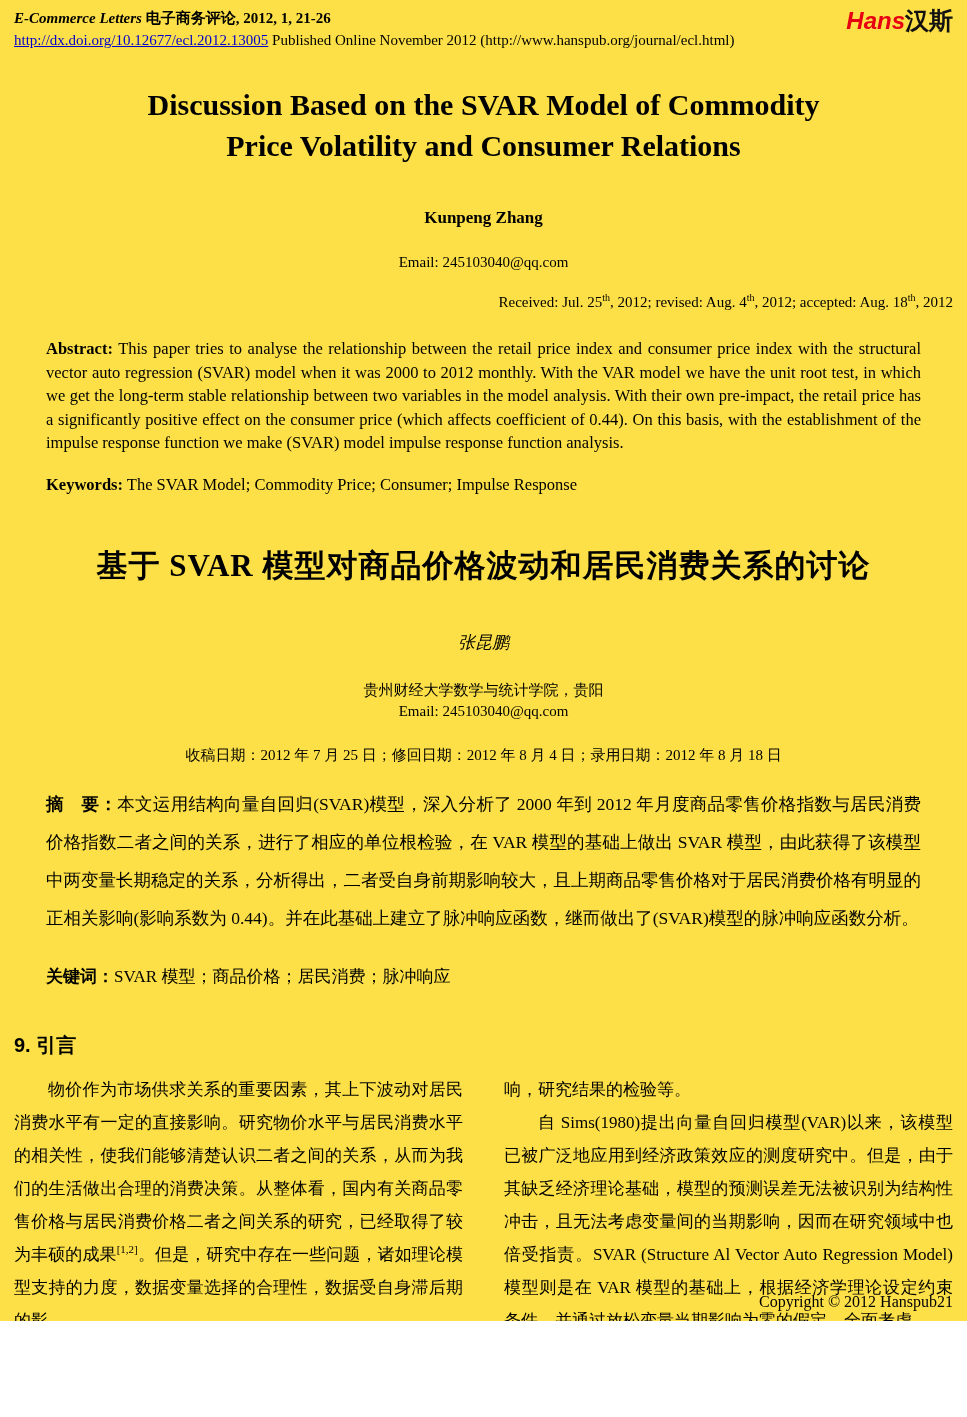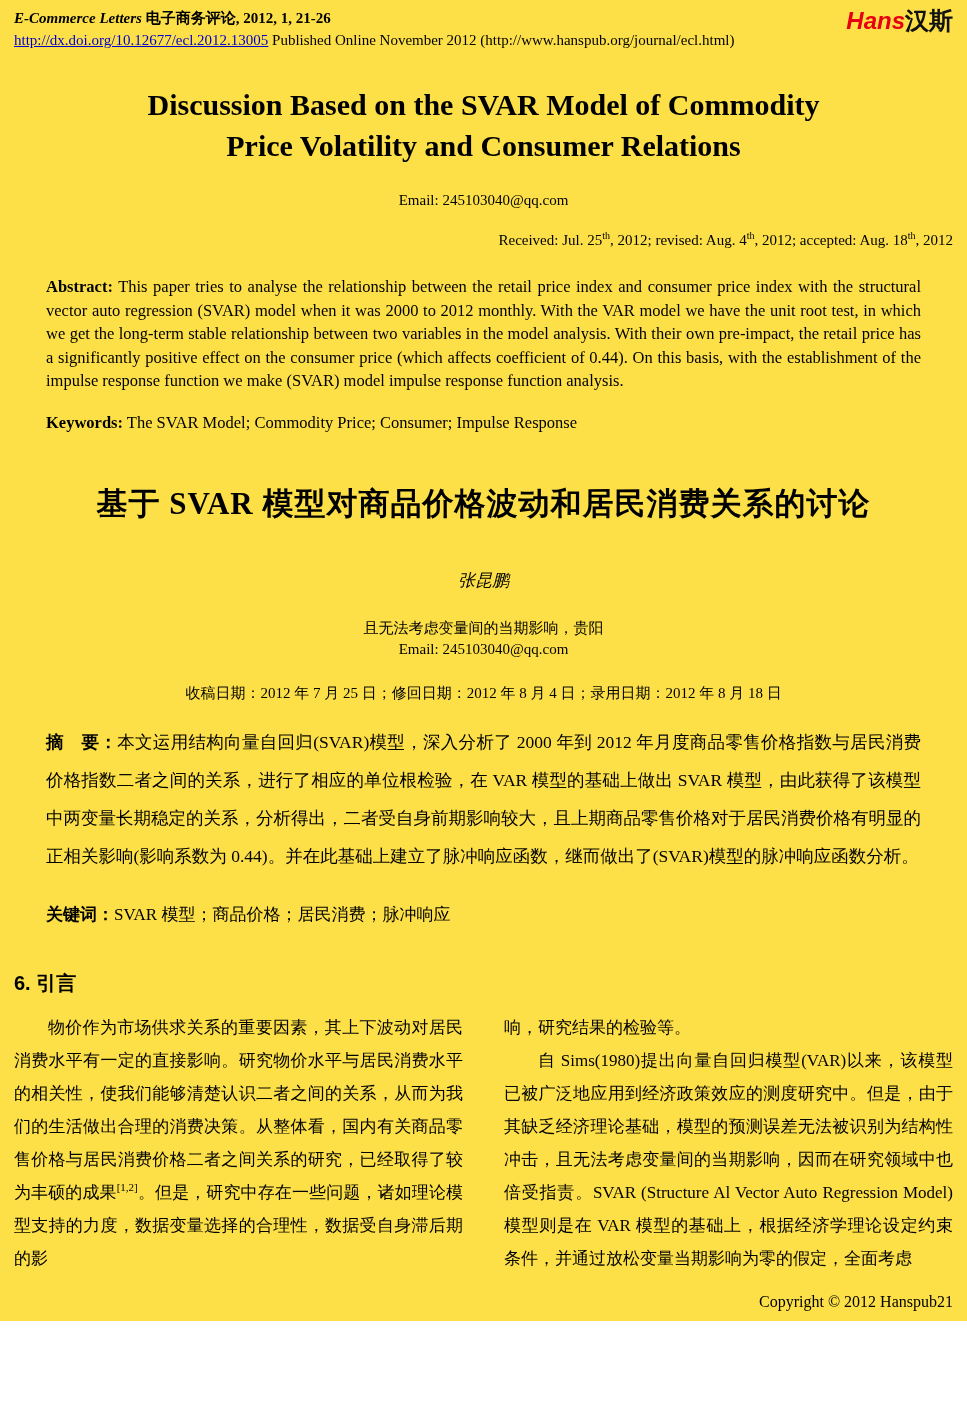--- a/index.html
+++ b/index.html
@@ -88,20 +88,21 @@
     <div class="logo">
       <span class="logo-hans">Hans</span><span class="logo-cn">汉斯</span>
     </div>
   </div>
 
   <div class="en-title">
     <div>Discussion Based on the SVAR Model of Commodity</div>
     <div>Price Volatility and Consumer Relations</div>
   </div>
 
+  <div class="en-author">Kunpeng Zhang</div>
 
   <div class="en-affil">
     <div>Email: 245103040@qq.com</div>
   </div>
 
   <div class="en-received">
     <span>Received: Jul. 25</span><sup class="s">th</sup><span>, 2012; revised: Aug. 4</span><sup class="s">th</sup><span>, 2012; accepted: Aug. 18</span><sup class="s">th</sup><span>, 2012</span>
   </div>
 
   <div class="abstract">
@@ -110,35 +111,35 @@
 
   <div class="keywords">
     <span class="b">Keywords:</span><span> The SVAR Model; Commodity Price; Consumer; Impulse Response</span>
   </div>
 
   <div class="cn-title">基于 SVAR 模型对商品价格波动和居民消费关系的讨论</div>
 
   <div class="cn-author">张昆鹏</div>
 
   <div class="cn-affil">
-    <div>且无法考虑变量间的当期影响，贵阳</div>
+    <div>贵州财经大学数学与统计学院，贵阳</div>
     <div>Email: 245103040@qq.com</div>
   </div>
 
   <div class="cn-dates">收稿日期：2012 年 7 月 25 日；修回日期：2012 年 8 月 4 日；录用日期：2012 年 8 月 18 日</div>
 
   <div class="cn-abstract">
     <span class="b">摘　要：</span><span>本文运用结构向量自回归(SVAR)模型，深入分析了 2000 年到 2012 年月度商品零售价格指数与居民消费价格指数二者之间的关系，进行了相应的单位根检验，在 VAR 模型的基础上做出 SVAR 模型，由此获得了该模型中两变量长期稳定的关系，分析得出，二者受自身前期影响较大，且上期商品零售价格对于居民消费价格有明显的正相关影响(影响系数为 0.44)。并在此基础上建立了脉冲响应函数，继而做出了(SVAR)模型的脉冲响应函数分析。</span>
   </div>
 
   <div class="cn-keywords">
     <span class="b">关键词：</span><span>SVAR 模型；商品价格；居民消费；脉冲响应</span>
   </div>
 
-  <div class="sec-title">6. 引言</div>
+  <div class="sec-title">9. 引言</div>
 
   <div class="cols">
     <div class="col">
       <p class="indent"><span>物价作为市场供求关系的重要因素，其上下波动对居民消费水平有一定的直接影响。研究物价水平与居民消费水平的相关性，使我们能够清楚认识二者之间的关系，从而为我们的生活做出合理的消费决策。从整体看，国内有关商品零售价格与居民消费价格二者之间关系的研究，已经取得了较为丰硕的成果</span><sup class="ref">[1,2]</sup><span>。但是，研究中存在一些问题，诸如理论模型支持的力度，数据变量选择的合理性，数据受自身滞后期的影</span></p>
     </div>
     <div class="col">
       <p>响，研究结果的检验等。</p>
       <p class="indent">自 Sims(1980)提出向量自回归模型(VAR)以来，该模型已被广泛地应用到经济政策效应的测度研究中。但是，由于其缺乏经济理论基础，模型的预测误差无法被识别为结构性冲击，且无法考虑变量间的当期影响，因而在研究领域中也倍受指责。SVAR (Structure Al Vector Auto Regression Model)模型则是在 VAR 模型的基础上，根据经济学理论设定约束条件，并通过放松变量当期影响为零的假定，全面考虑</p>
     </div>
   </div>

